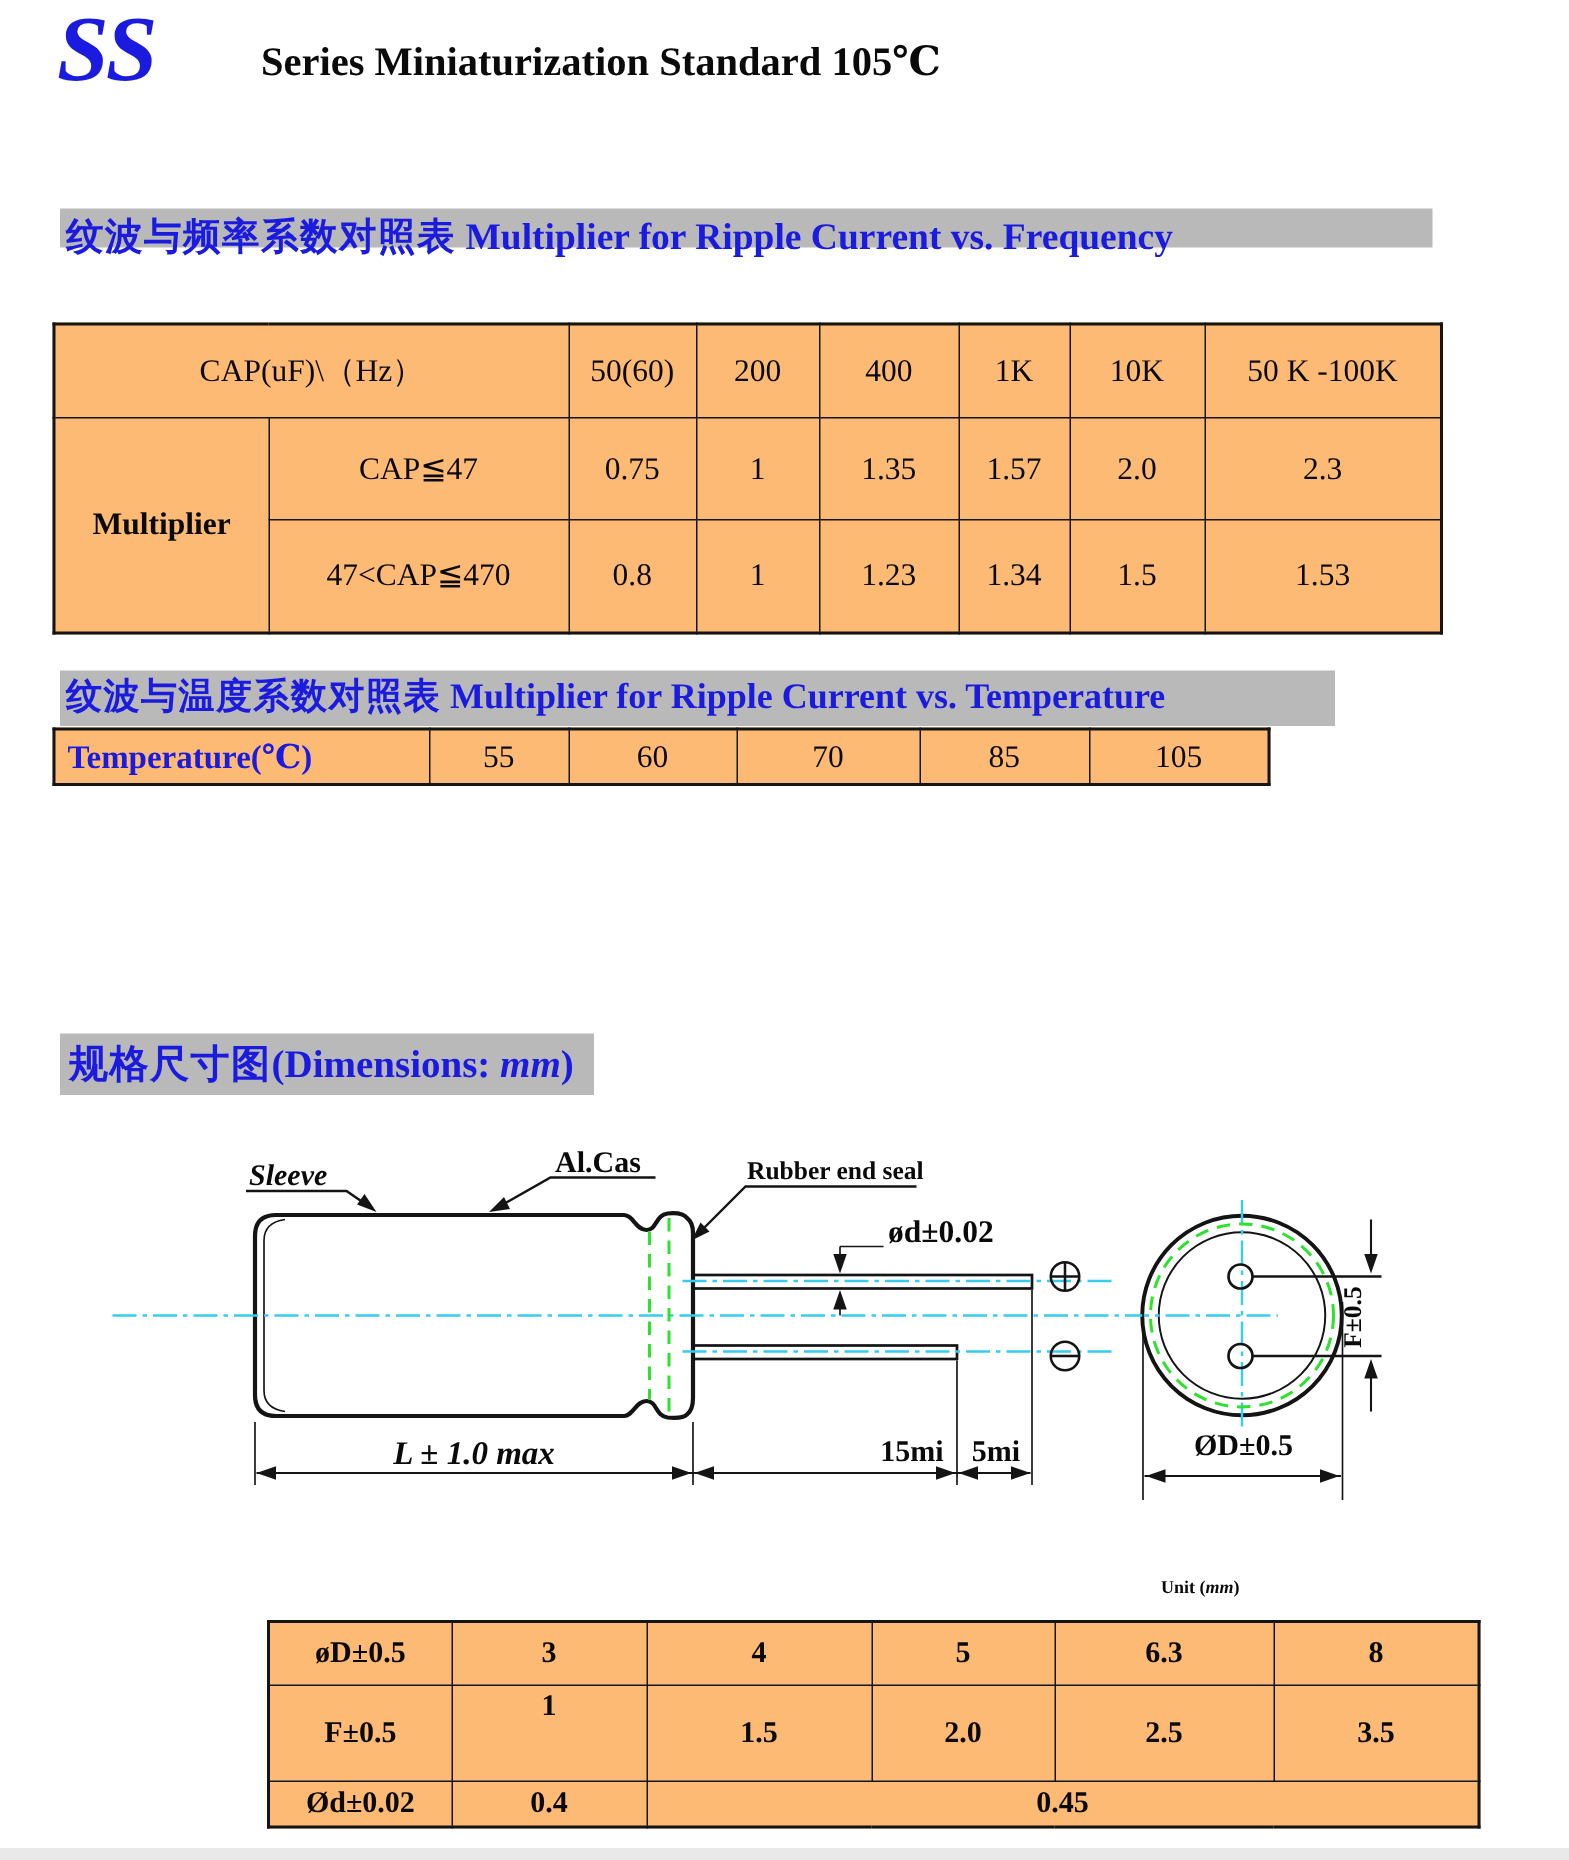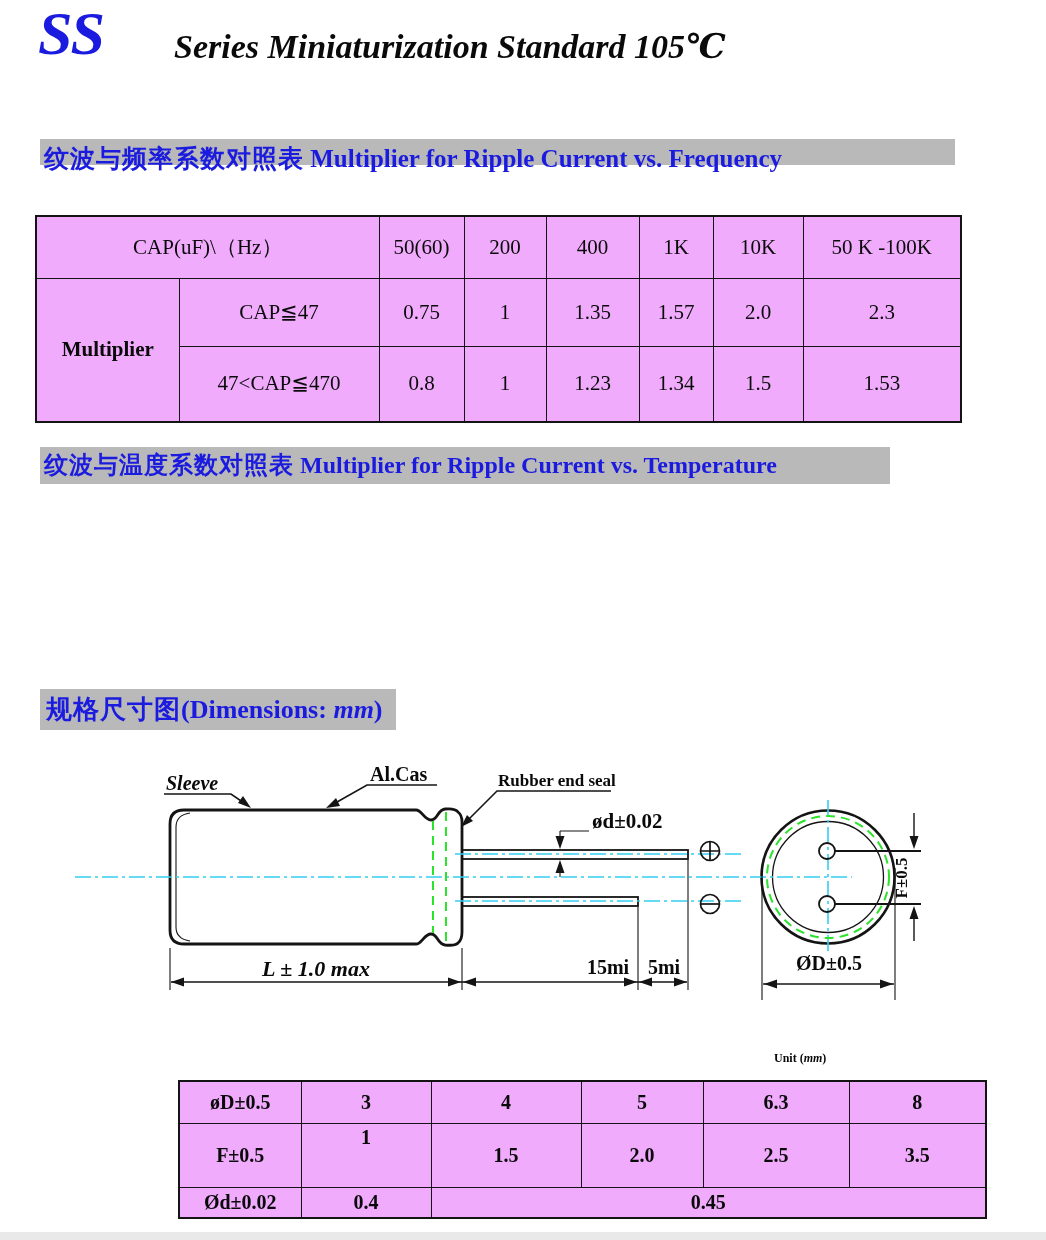--- a/index.html
+++ b/index.html
@@ -10,30 +10,30 @@
     --line-black:#141414;
   }
   html,body{margin:0;padding:0;background:#ffffff;}
   .page{
     position:relative;width:1046px;height:1240px;background:#ffffff;overflow:hidden;
     font-family:"Liberation Serif","DejaVu Serif",serif;color:#0a0a0a;
   }
   .abs{position:absolute;}
   
   .logo{left:38px;top:-2px;font-size:62px;font-weight:bold;font-style:italic;color:var(--accent-blue);letter-spacing:-2px;}
-  .main-title{left:174px;top:26px;font-size:34px;font-weight:bold;font-style:italic;}
+  .main-title{left:174px;top:26px;font-size:27px;font-weight:bold;}
   .subtitle{left:44px;top:70px;font-size:22px;font-weight:bold;}
   
   .bar{background:var(--bar-gray);color:var(--accent-blue);font-weight:bold;white-space:nowrap;}
   .bar .zh{letter-spacing:1px;}
   .bar1{left:40px;top:139px;width:915px;height:26px;line-height:39px;font-size:25px;padding-left:4px;box-sizing:border-box;}
   .bar2{left:40px;top:447px;width:850px;height:37px;line-height:37px;font-size:24px;padding-left:4px;box-sizing:border-box;}
   .bar3{left:40px;top:689px;width:356px;height:41px;line-height:41px;font-size:26px;padding-left:6px;box-sizing:border-box;}
   
-  table.t{border-collapse:collapse;table-layout:fixed;background:#f0abfc;}
+  table.t{border-collapse:collapse;table-layout:fixed;background:#fdba74;}
   table.t td{border:1.6px solid var(--line-black);text-align:center;vertical-align:middle;font-size:21px;padding:0;overflow:hidden;}
   table.t1{border:2.4px solid var(--line-black);width:925px;}
   table.t2{border:2.4px solid var(--line-black);width:810px;}
   table.t3{border:2.4px solid var(--line-black);width:807px;}
   .bold{font-weight:bold;}
   .left{text-align:left !important;padding-left:8px !important;}
   .blue{color:var(--accent-blue);}
   .vtop{vertical-align:top !important;padding-top:2px !important;}
   .vlow{vertical-align:bottom !important;padding-bottom:8px !important;}
   .fz22{font-size:22px !important;}
@@ -114,20 +114,28 @@
   <table class="abs t t2" style="left:35px;top:485px;">
     <colgroup>
       <col style="width:250px">
         <col style="width:93px">
         <col style="width:112px">
       <col style="width:122px">
         <col style="width:113px">
         <col style="width:120px">
     </colgroup>
     <tbody>
+        <tr style="height:37px">
+      <td class="left bold blue fz22">Temperature(℃)</td>
+      <td>55</td>
+      <td>60</td>
+      <td>70</td>
+      <td>85</td>
+      <td>105</td>
+    </tr>
   </tbody>
     </table>
 
   <div class="abs bar bar3">
     <span class="zh">规格尺寸图</span><span>(Dimensions: </span><span class="it">mm</span><span>)</span>
   </div>
 
   <svg class="abs drawing" width="1046" height="305" viewBox="0 740 1046 305">
 
     <path class="outline" style="stroke-width:2.8" fill="#ffffff" d="M184 810 L416 810 C422 810 424 820 431 820 C438 820 437 810 445 809 Q455 808 458 812 Q462 815 462 822 L462 932 Q462 940 458 943 Q455 946 445 945 C437 944 438 934 431 934 C424 934 422 944 416 944 L184 944 Q170 944 170 930 L170 824 Q170 810 184 810 Z"></path>

